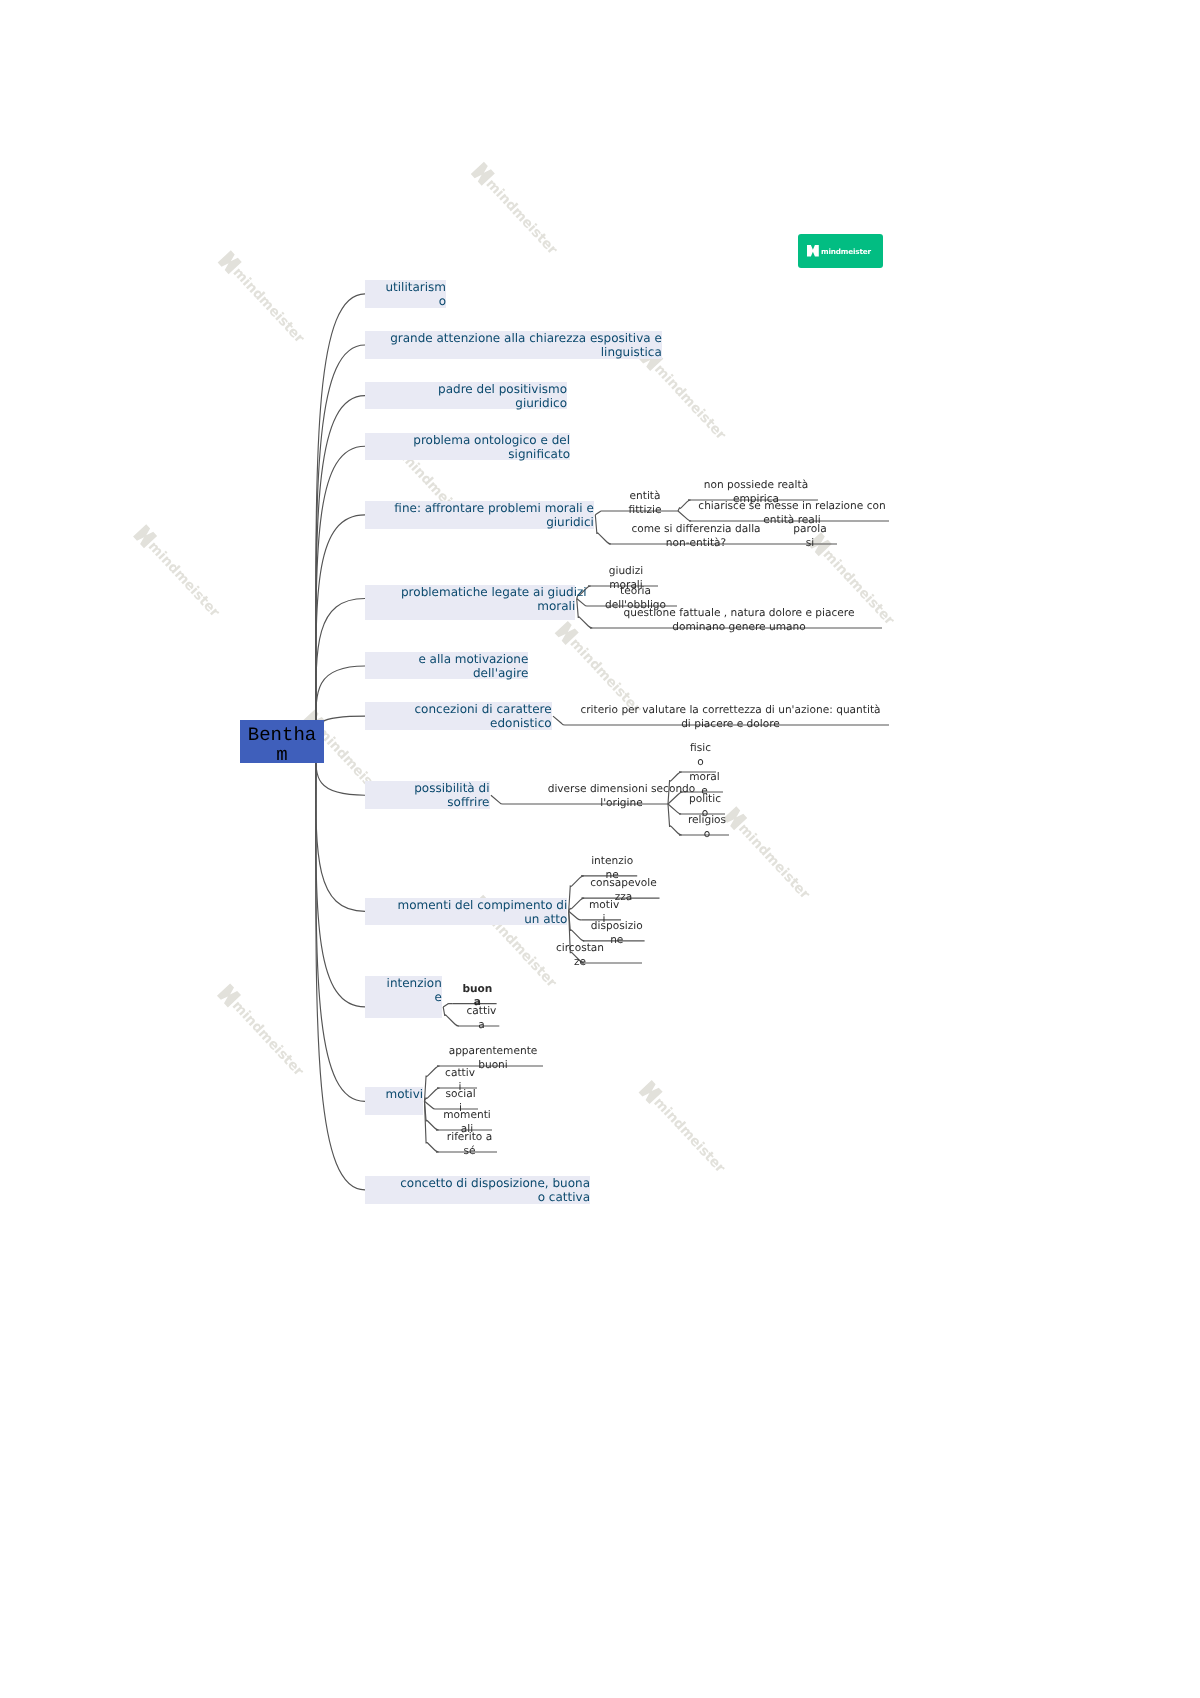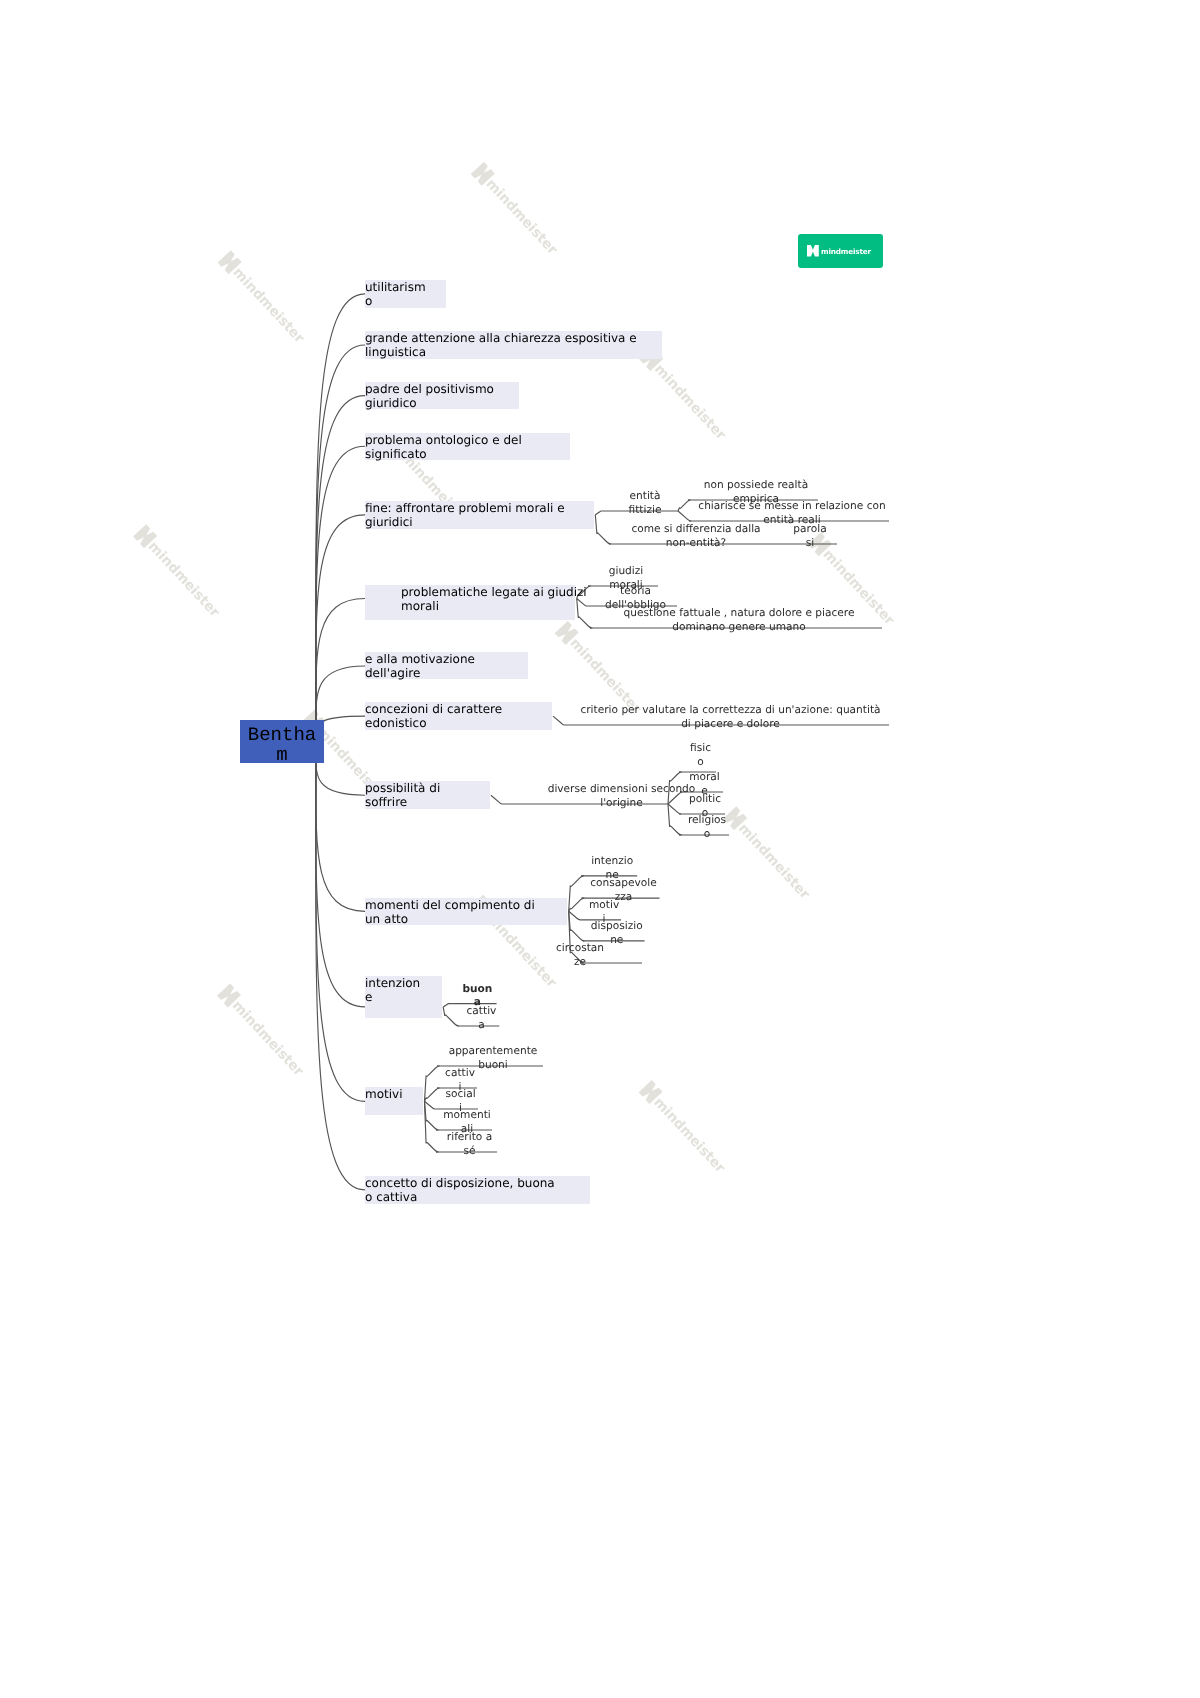--- a/index.html
+++ b/index.html
@@ -3,23 +3,23 @@
 <meta charset="utf-8">
 <style>
   html,body{margin:0;padding:0;background:#fff;}
   body{width:1200px;height:1698px;position:relative;overflow:hidden;
        font-family:"DejaVu Sans", sans-serif;
        -webkit-font-smoothing:antialiased;
        text-rendering:geometricPrecision;}
   #page{position:absolute;left:0;top:0;width:1200px;height:1698px;
         transform:translateZ(0);}
   svg.links{position:absolute;left:0;top:0;width:1200px;height:1698px;}
-  .l1{position:absolute;background:#e9eaf4;color:#000000;
+  .l1{position:absolute;background:#e9eaf4;color:#0c4a6e;
       -webkit-font-smoothing:antialiased;transform:translateZ(0);
-      text-align:left;font-size:12px;line-height:14px;
+      text-align:right;font-size:12px;line-height:14px;
       white-space:pre;box-sizing:border-box;}
   .root{position:absolute;background:#3c5ab8;color:#000000;text-align:center;
       font-size:19px;line-height:20px;white-space:pre;box-sizing:border-box;font-family:Liberation Mono, monospace;}
   svg.wmlayer{position:absolute;left:0;top:0;width:1200px;height:1698px;}
   .badge{position:absolute;display:flex;align-items:center;border-radius:3px;}
   .badge-mark{display:block;}
   .badge-text{color:#fff;font-weight:bold;letter-spacing:-0.2px;}
   .sub{position:absolute;color:#2b2b2b;text-align:center;font-size:10.6px;
        -webkit-font-smoothing:antialiased;
        line-height:13.7px;white-space:pre;box-sizing:border-box;
@@ -148,21 +148,21 @@
       <path d="M316,741.5 C316,1010.48 310,1189.8 365,1189.8" fill="none" stroke="#545454" stroke-width="1.15"></path>
     </svg>
 
   <div id="boxes">
     <div class="root" id="root-node" style="left: 240px; top: 720px; width: 84px; height: 43px; background: rgb(63, 95, 187); padding-top: 5px;">Bentha
 m</div>
   <div class="l1" style="left: 365px; top: 279.7px; width: 81px; height: 28.2px;">utilitarism
 o</div>
       <div class="l1" style="left: 365px; top: 331px; width: 296.8px; height: 28px;">grande attenzione alla chiarezza espositiva e
 linguistica</div>
-      <div class="l1" style="left: 365px; top: 381.8px; width: 154px; height: 27.3px;">padre del positivismo
+      <div class="l1" style="left: 365px; top: 381.8px; width: 202px; height: 27.3px;">padre del positivismo
 giuridico</div>
       <div class="l1" style="left: 365px; top: 432.5px; width: 205px; height: 27.1px;">problema ontologico e del
 significato</div>
       <div class="l1" style="left: 365px; top: 500.7px; width: 228.9px; height: 28px;">fine: affrontare problemi morali e
 giuridici</div>
       <div class="sub" style="left: 645px; top: 490.1px;">entità
 fittizie</div>
       <div class="sub" style="left: 756px; top: 479.1px;">non possiede realtà
 empirica</div>
       <div class="sub" style="left: 792px; top: 500.1px;">chiarisce se messe in relazione con

